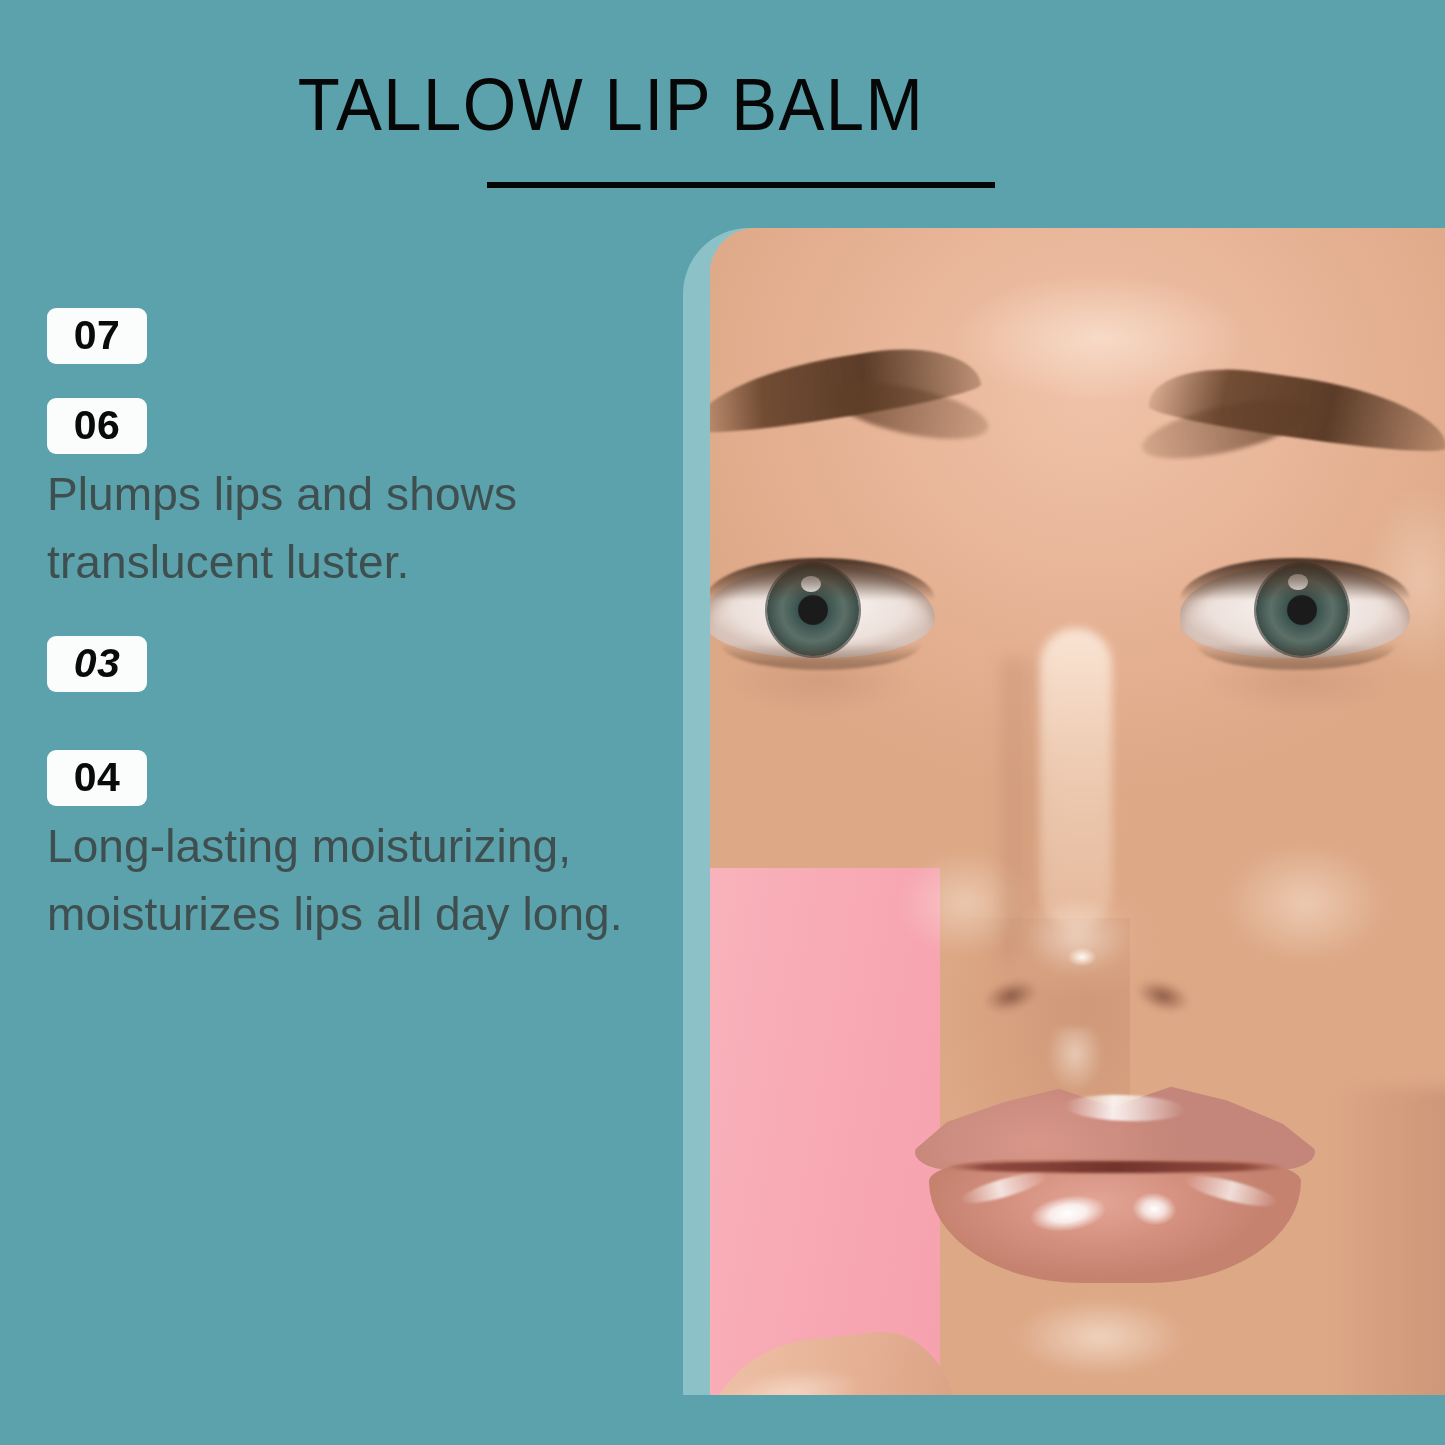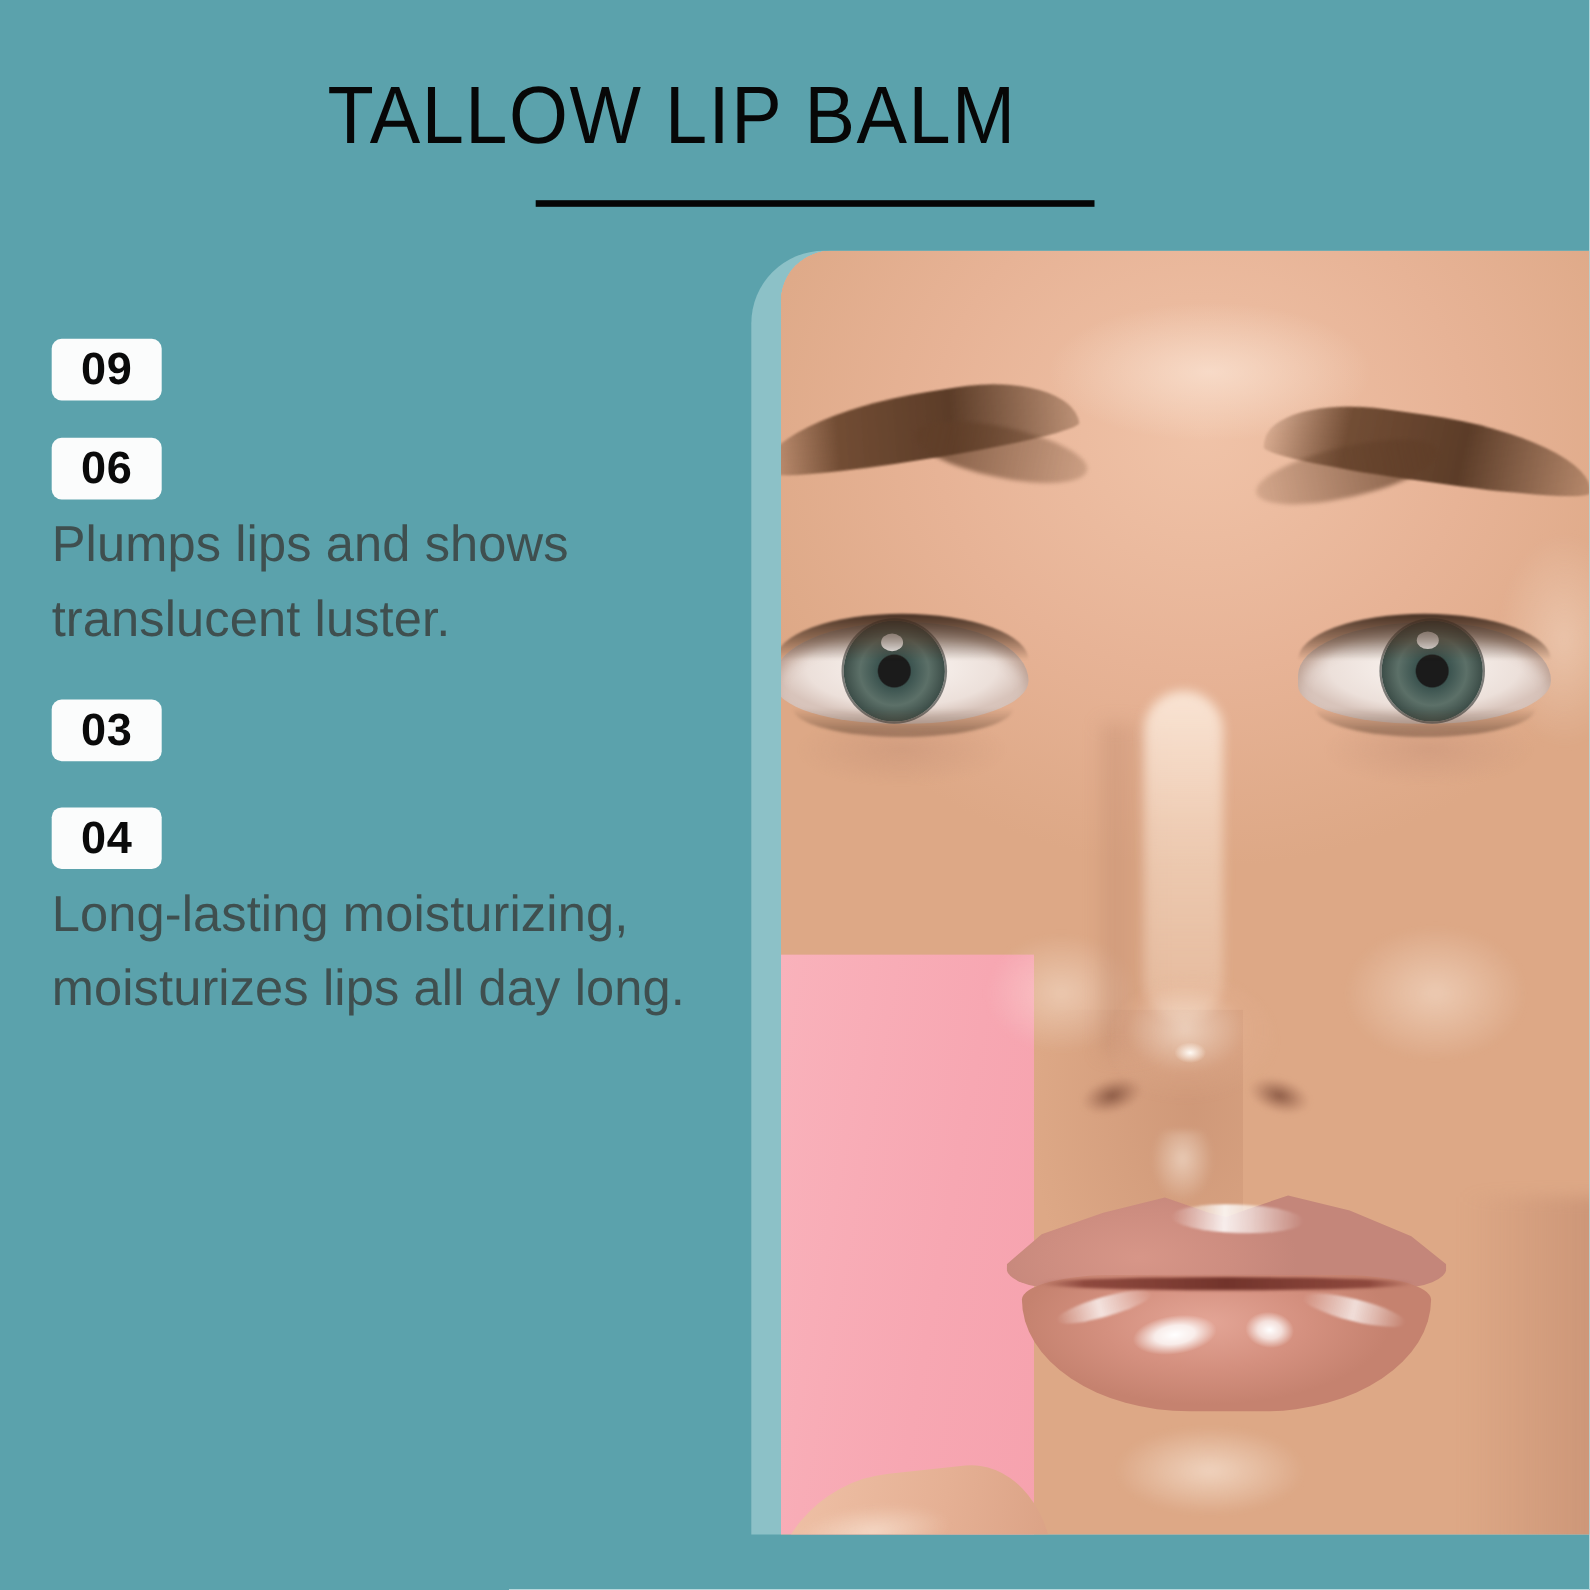--- a/index.html
+++ b/index.html
@@ -75,22 +75,22 @@
     font-family: "Liberation Sans", sans-serif;
     font-size: 46px;
     line-height: 68px;
     font-weight: 400;
     color: #3f4f4f;
     letter-spacing: 0.1px;
     max-width: 620px;
   }
   .f1 { }
   .f2 { margin-top: 34px; }
-  .f3 { margin-top: 40px; }
-  .f4 { margin-top: 42px; }
+  .f3 { margin-top: 40px; font-style: italic; }
+  .f4 { margin-top: 58px; }
 
   
   .photo-frame {
     position: absolute;
     left: 683px;
     top: 228px;
     width: 762px;
     height: 1167px;
     background: #8cc1c7;
     border-top-left-radius: 66px;
@@ -452,21 +452,21 @@
 <div id="canvas">
 
   <div class="title-block">
     <h1 class="title">TALLOW LIP BALM</h1>
   </div>
   <div class="title-rule"></div>
 
   <div class="features">
 
     <div class="feature f1">
-      <div class="badge">09</div>
+      <div class="badge">07</div>
     </div>
 
     <div class="feature f2">
       <div class="badge">06</div>
       <p class="feature-text">Plumps lips and shows translucent luster.</p>
     </div>
 
     <div class="feature f3">
       <div class="badge">03</div>
     </div>

